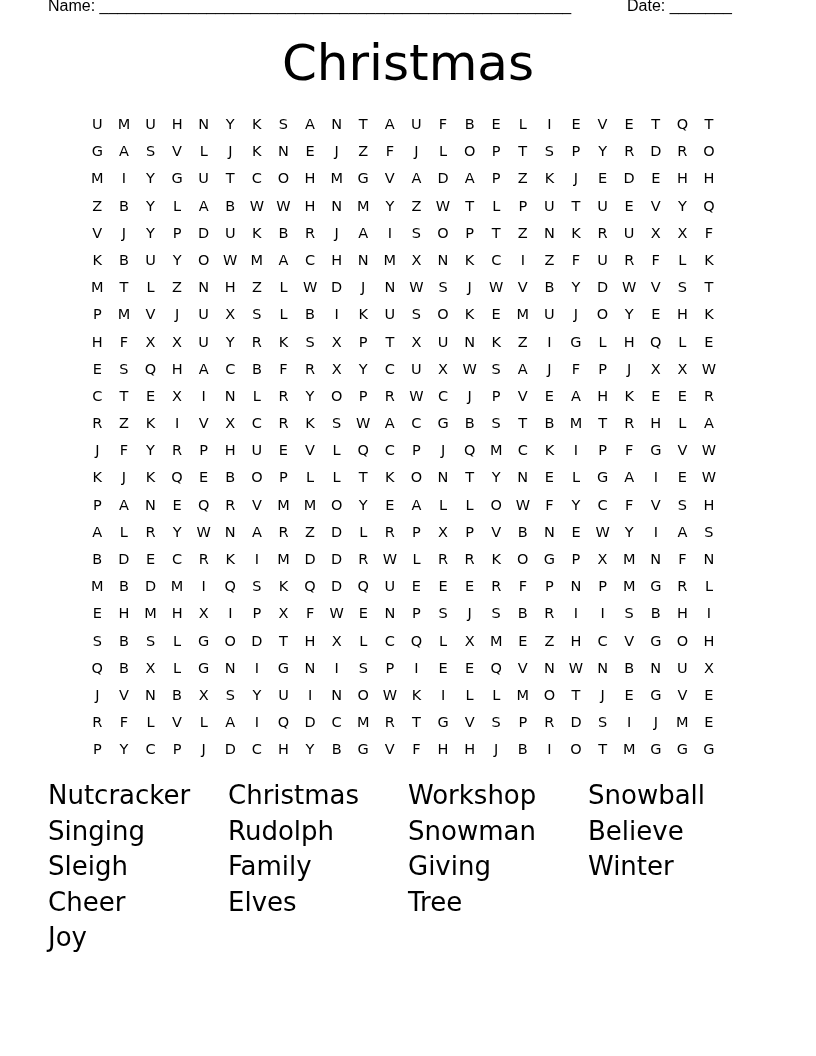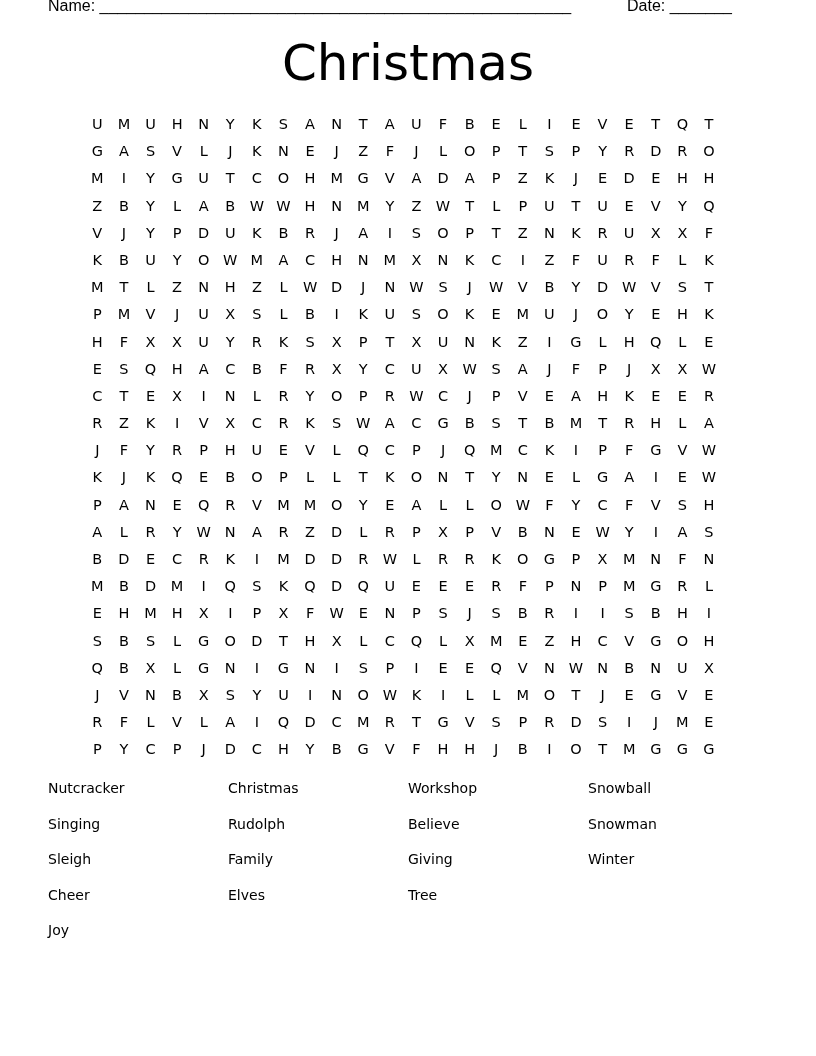--- a/index.html
+++ b/index.html
@@ -4,21 +4,21 @@
 <style>
   html, body { margin: 0; padding: 0; background: #ffffff; }
   body { width: 816px; height: 1056px; position: relative; overflow: hidden; color: #000; }
   .header { position: absolute; top: -3px; left: 48px; font-family: "Liberation Sans", sans-serif; font-size: 16px; }
   .header .date { position: absolute; left: 579px; top: 0; white-space: nowrap; }
   .header .name { white-space: nowrap; }
   .title { position: absolute; top: 34px; left: 0; width: 816px; text-align: center; font-family: "DejaVu Sans", sans-serif; font-size: 50px; font-weight: normal; }
   .grid { position: absolute; top: 114px; left: 84px; }
   .row { height: 27.2px; display: flex; }
   .cell { width: 26.6px; text-align: center; font-family: "DejaVu Sans", sans-serif; font-size: 14.5px; line-height: 20px; }
-  .words { position: absolute; top: 780px; left: 48px; font-family: "DejaVu Sans", sans-serif; font-size: 14px; }
+  .words { position: absolute; top: 780px; left: 48px; font-family: "DejaVu Sans", sans-serif; font-size: 26px; }
   .word-row { display: flex; height: 35.6px; }
   .word { width: 180px; }
 </style>
 </head>
 <body>
 
 <div class="header">
   <span class="name">Name: _____________________________________________________</span>
   <span class="date">Date: _______</span>
 </div>
@@ -655,22 +655,22 @@
 <div class="words" id="words">
     <div class="word-row">
       <span class="word">Nutcracker</span>
       <span class="word">Christmas</span>
       <span class="word">Workshop</span>
       <span class="word">Snowball</span>
     </div>
     <div class="word-row">
       <span class="word">Singing</span>
       <span class="word">Rudolph</span>
+      <span class="word">Snowman</span>
       <span class="word">Believe</span>
-      <span class="word">Snowman</span>
     </div>
     <div class="word-row">
       <span class="word">Sleigh</span>
       <span class="word">Family</span>
       <span class="word">Giving</span>
       <span class="word">Winter</span>
     </div>
     <div class="word-row">
       <span class="word">Cheer</span>
       <span class="word">Elves</span>

